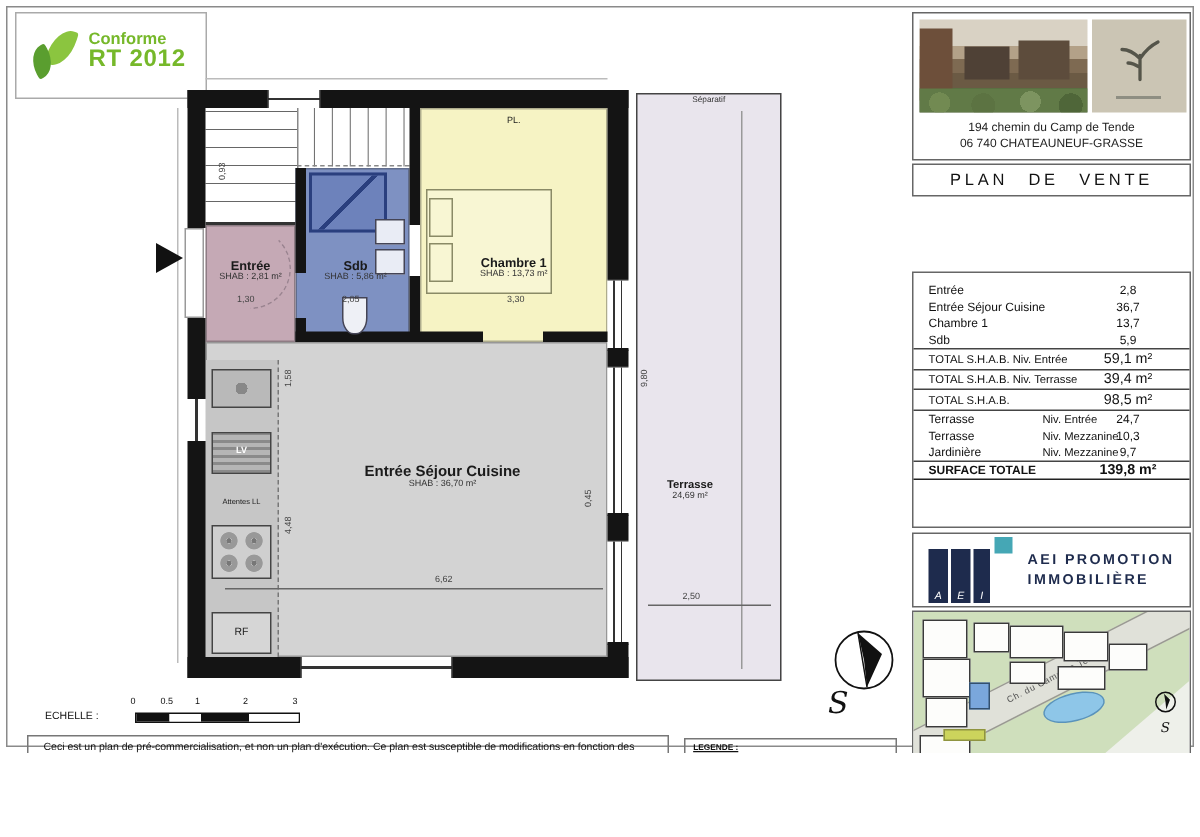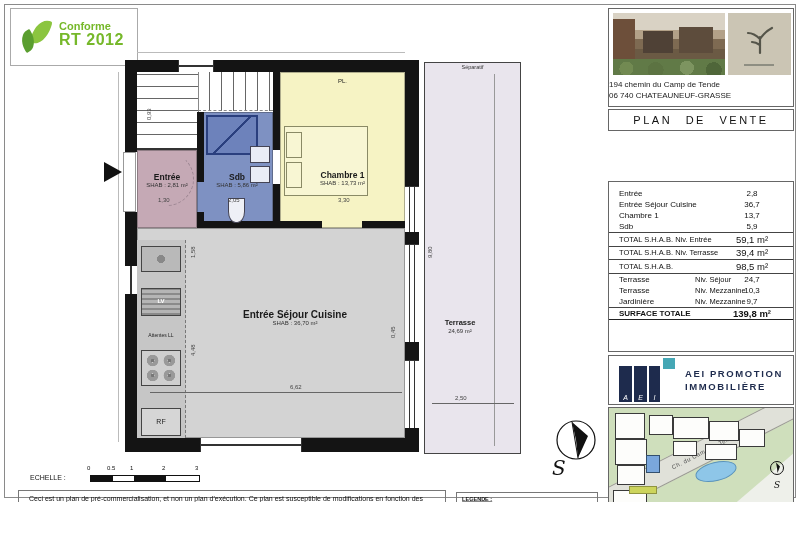--- a/index.html
+++ b/index.html
@@ -40,21 +40,21 @@
   .photo .blk2{position:absolute;left:30px;top:18px;width:30px;height:22px;background:#4f4136;}
   .photo .blk3{position:absolute;left:66px;top:14px;width:34px;height:26px;background:#5d4c3c;}
   .photo .bush{position:absolute;bottom:0;left:0;right:0;height:16px;
      background:radial-gradient(circle at 12% 60%,#728a52 0 7px,transparent 7px),
                 radial-gradient(circle at 38% 70%,#5c7342 0 8px,transparent 8px),
                 radial-gradient(circle at 66% 55%,#7d9460 0 7px,transparent 7px),
                 radial-gradient(circle at 90% 70%,#4f6639 0 8px,transparent 8px),#617a47;}
   .logo-tile{width:63px;height:62px;background:#cbc5b4;position:relative;}
   .logo-tile svg{position:absolute;left:14px;top:8px;}
   .logo-tile .cap{position:absolute;left:16px;bottom:9px;width:30px;height:2px;background:#8e8e82;}
-  .addr{position:absolute;left:0;top:70px;width:100%;text-align:left;font-size:8px;line-height:11px;color:#222;}
+  .addr{position:absolute;left:0;top:70px;width:100%;text-align:center;font-size:8px;line-height:11px;color:#222;}
   .pdv{display:flex;align-items:center;justify-content:center;font-size:11px;letter-spacing:2.5px;word-spacing:8px;color:#111;}
   .aptinner{position:absolute;left:12px;right:12px;top:4px;bottom:4px;border:1px solid #666;}
   .aptname{height:20px;border-bottom:1px solid #666;display:flex;align-items:center;justify-content:center;font-size:10px;}
   .aptcells{display:flex;height:16px;}
   .aptcells>div{flex:1;display:flex;align-items:center;justify-content:center;font-size:9.5px;}
   .aptcells>div:first-child{border-right:1px solid #666;flex:1.2;}
   
   .strow{position:relative;height:11px;display:flex;align-items:center;padding:0 8px 0 10px;font-size:8px;}
   .strow .det{position:absolute;left:86px;font-size:7.5px;}
   .strow .val{position:absolute;left:112px;width:62px;text-align:center;}
@@ -288,21 +288,21 @@
     <div class="strow tot bline">
         <span class="lab">TOTAL S.H.A.B. Niv. Terrasse</span>
         <span class="val">39,4 m²</span>
       </div>
     <div class="strow tot bline">
         <span class="lab">TOTAL S.H.A.B.</span>
         <span class="val">98,5 m²</span>
       </div>
     <div class="strow">
         <span class="lab">Terrasse</span>
-        <span class="det">Niv. Séjour</span>
+        <span class="det">Niv. Entrée</span>
         <span class="val">24,7</span>
       </div>
     <div class="strow">
         <span class="lab">Terrasse</span>
         <span class="det">Niv. Mezzanine</span>
         <span class="val">10,3</span>
       </div>
     <div class="strow bline">
         <span class="lab">Jardinière</span>
         <span class="det">Niv. Mezzanine</span>

